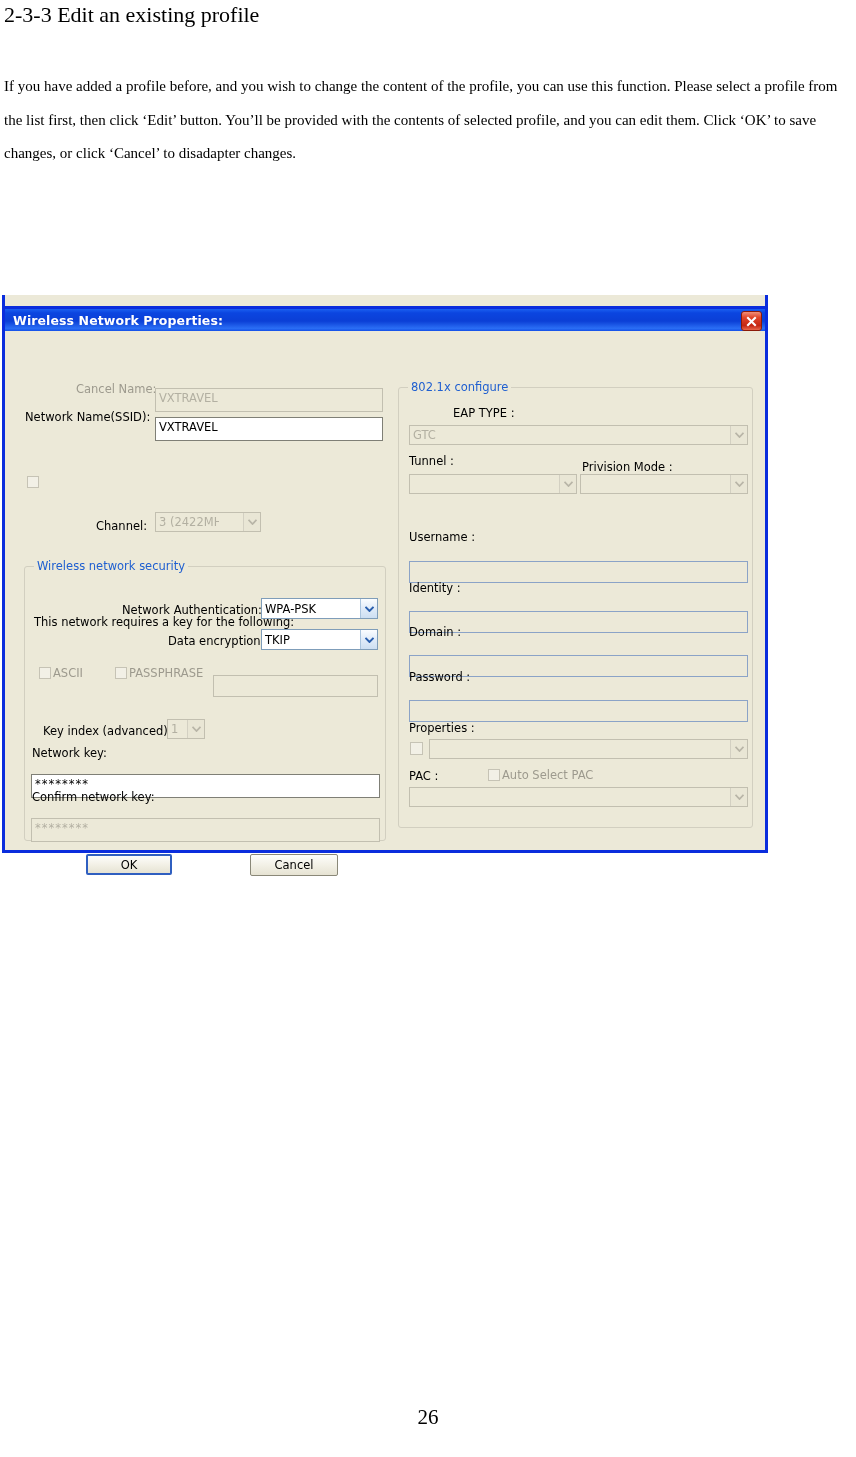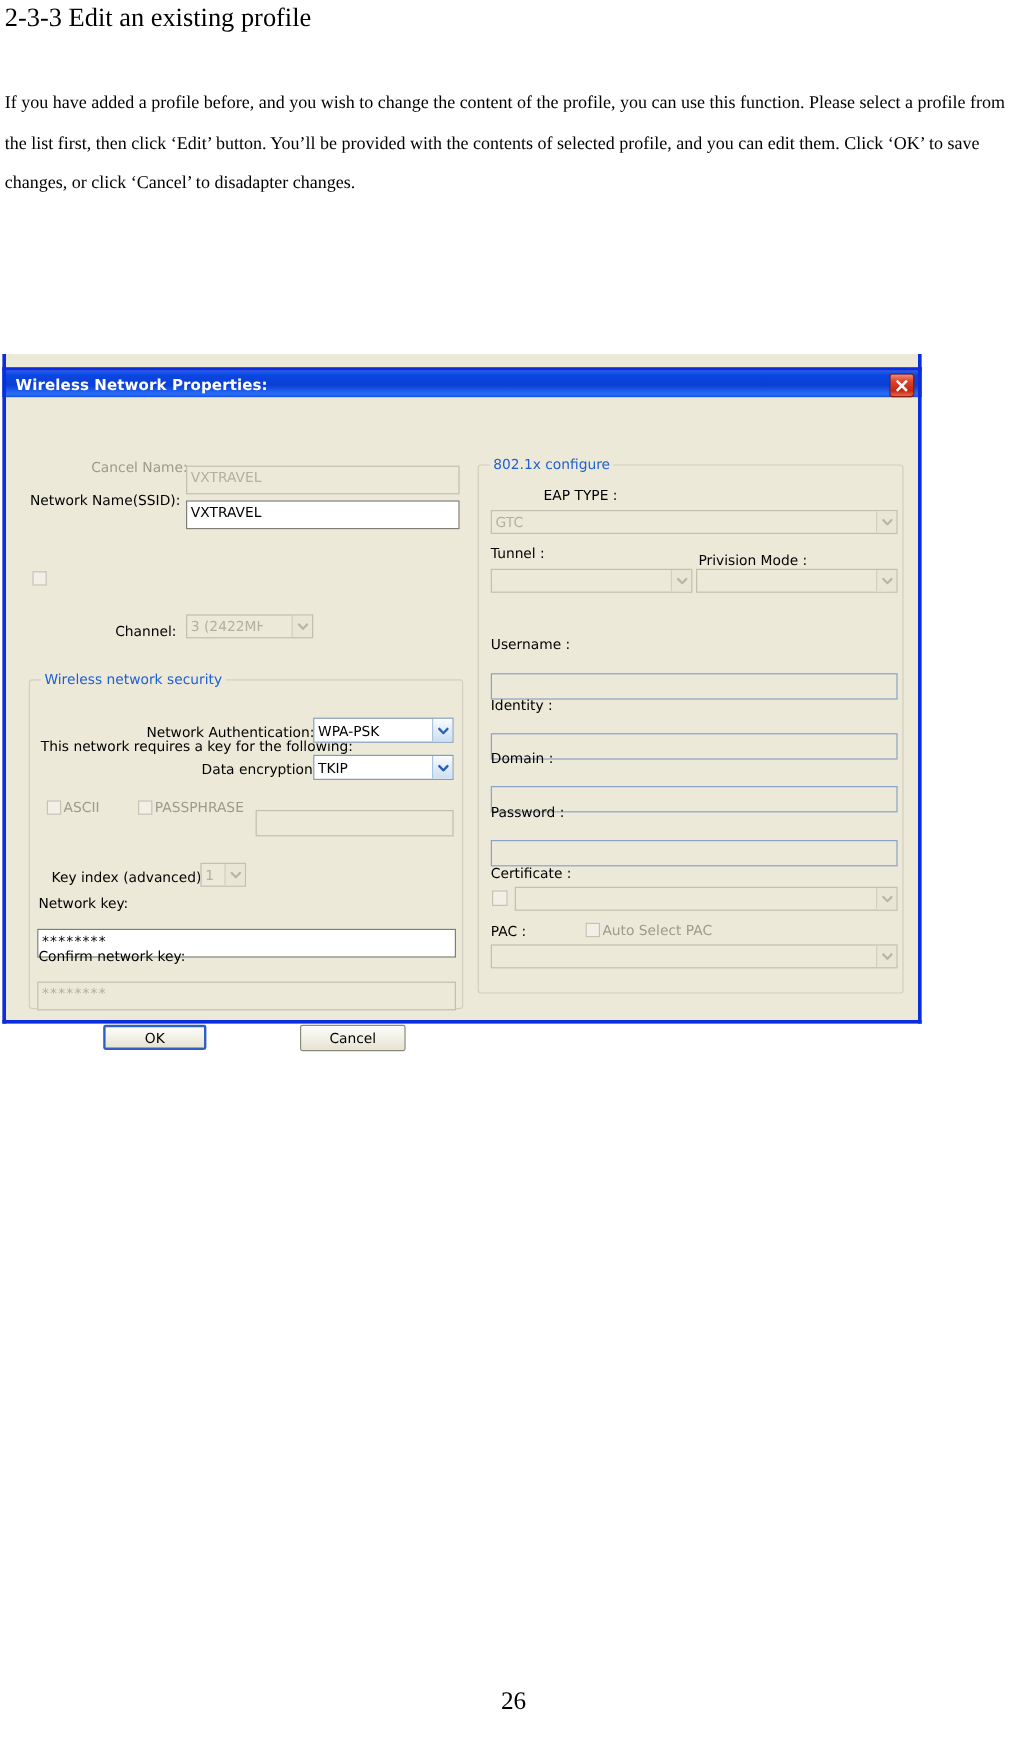--- a/index.html
+++ b/index.html
@@ -351,21 +351,21 @@
 
     <div class="lbl" style="left:404px; top:239px;">Identity :</div>
     <div class="tf blue" style="left:404px; top:255px; width:339px; height:22px;"></div>
 
     <div class="lbl" style="left:404px; top:283px;">Domain :</div>
     <div class="tf blue" style="left:404px; top:299px; width:339px; height:22px;"></div>
 
     <div class="lbl" style="left:404px; top:328px;">Password :</div>
     <div class="tf blue" style="left:404px; top:344px; width:339px; height:22px;"></div>
 
-    <div class="lbl" style="left:404px; top:379px;">Certificate :</div>
+    <div class="lbl" style="left:404px; top:379px;">Properties :</div>
     <div class="cb disabled" style="left:405px; top:400px; width:13px; height:13px;"></div>
     <div class="combo disabled" style="left:424px; top:397px; width:319px; height:20px;">
       <span class="cval"></span>
       <span class="carrow">
         <svg width="9" height="6" viewBox="0 0 9 6">
             <path d="M0.5,0.8 L4.5,5 L8.5,0.8" fill="none" stroke="#b8b5a7" stroke-width="1.8"></path>
           </svg>
       </span>
     </div>
 

